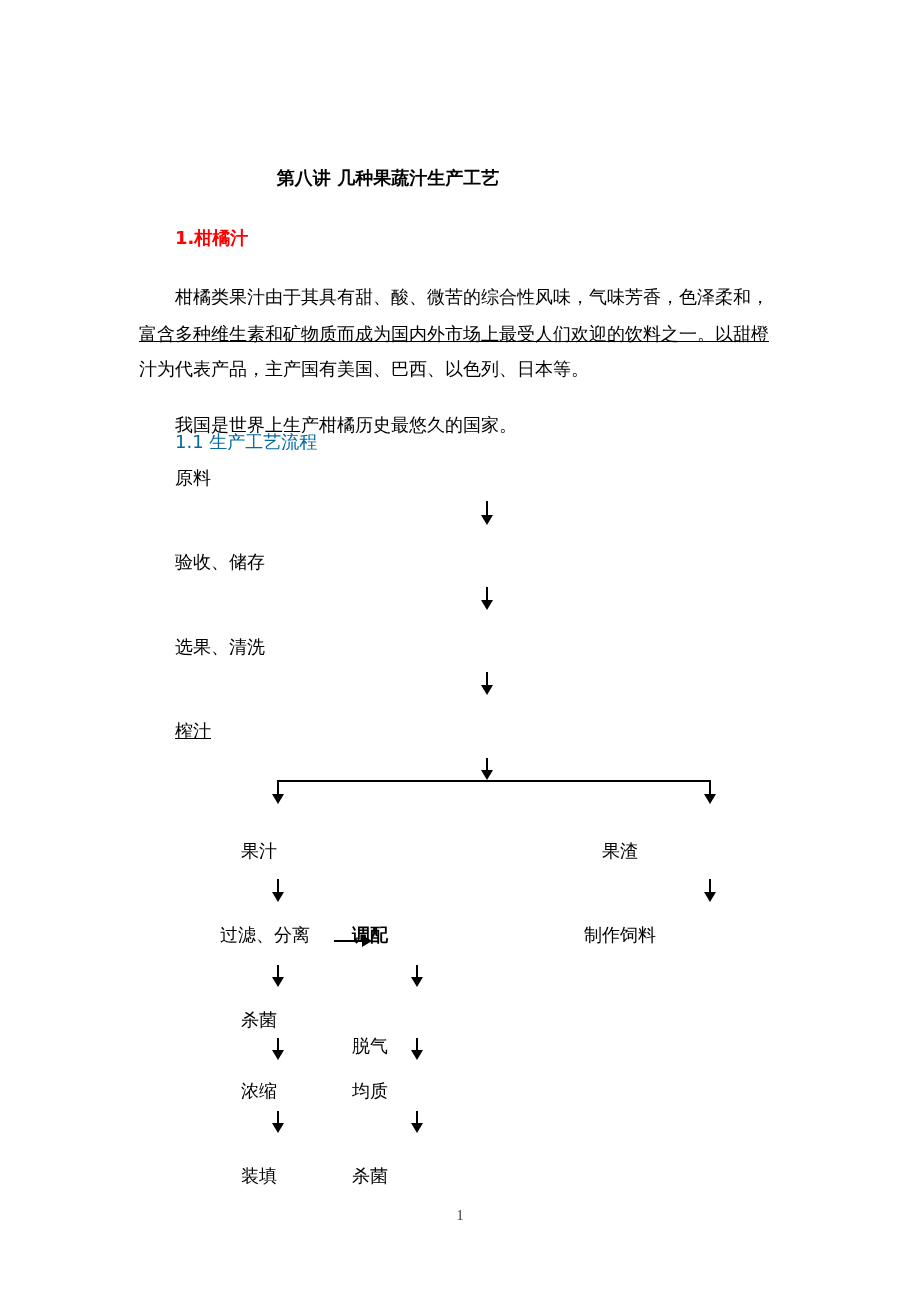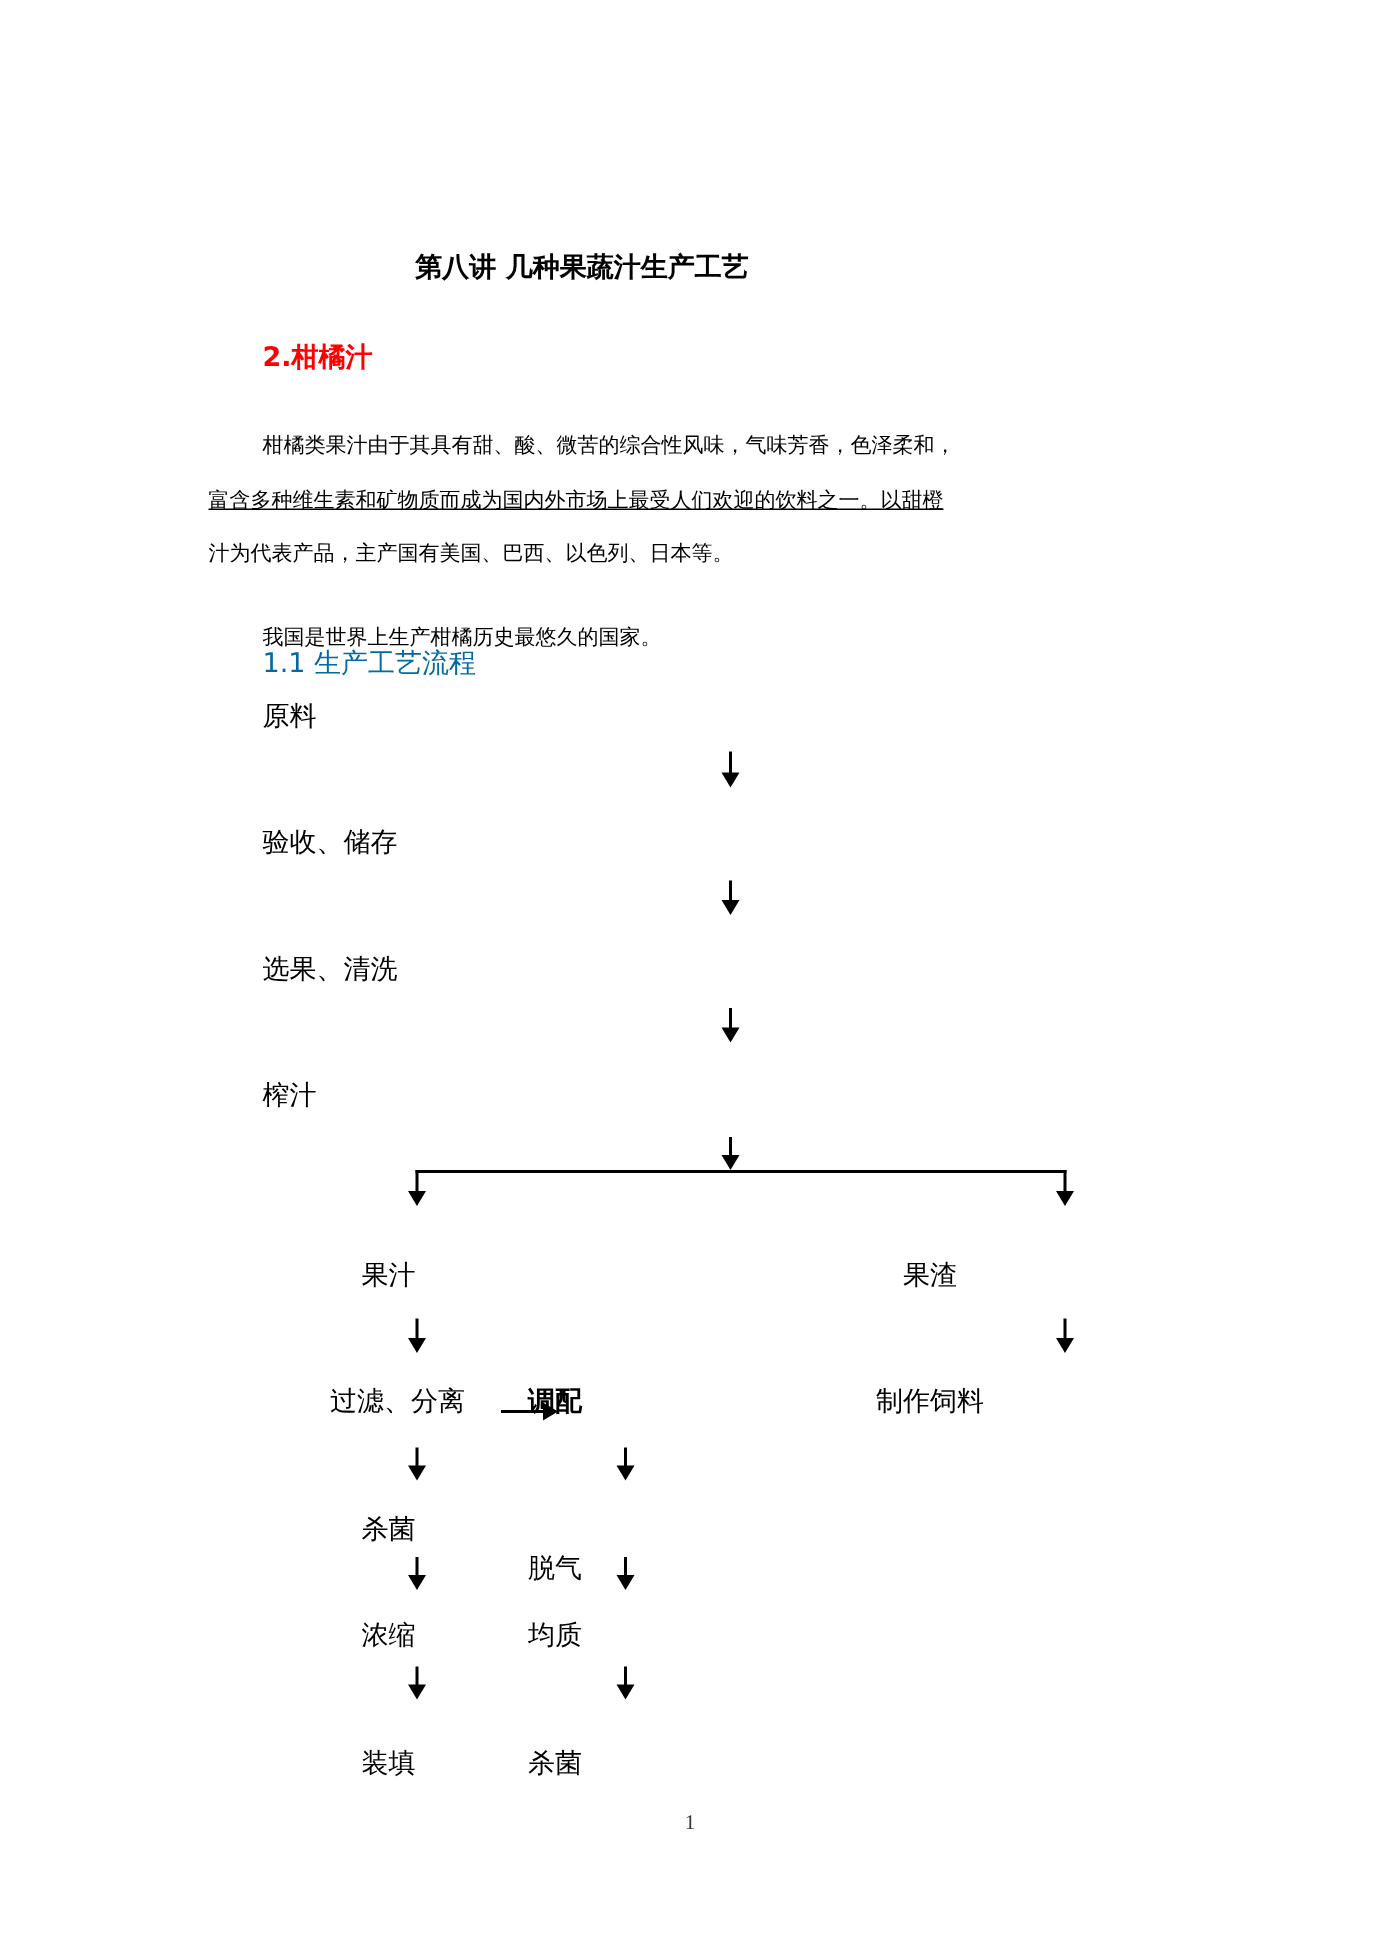--- a/index.html
+++ b/index.html
@@ -2,59 +2,59 @@
 <html><head>
   <meta charset="utf-8">
   <style>
     html, body { margin: 0; padding: 0; background: #ffffff; }
     body { width: 920px; height: 1302px; position: relative; overflow: hidden;
            font-family: "DejaVu Sans", sans-serif; color: #000; }
     .abs { position: absolute; white-space: nowrap; }
     .title { left: 0; width: 776px; top: 166px; text-align: center; font-size: 18px; font-weight: bold; }
     .h1 { left: 175px; top: 226px; font-size: 18px; color: #ff0000; font-weight: bold; }
     .h2 { left: 175px; top: 430px; font-size: 18px; color: #0369a1; }
-    .para { font-size: 14px; line-height: 18px; }
+    .para { font-size: 18px; line-height: 18px; }
     .node { font-size: 18px; line-height: 20px; }
     .arrow { position: absolute; width: 2px; background: #000; }
     .arrow::after { content: ""; position: absolute; left: -5px; bottom: -8px;
                     border-left: 6px solid transparent; border-right: 6px solid transparent;
                     border-top: 10px solid #000; }
     .hline { position: absolute; height: 2px; background: #000; }
     .harrow { position: absolute; height: 2px; background: #000; }
     .harrow::after { content: ""; position: absolute; right: -8px; top: -5px;
                      border-top: 6px solid transparent; border-bottom: 6px solid transparent;
                      border-left: 10px solid #000; }
     .pagenum { left: 0; width: 920px; top: 1208px; text-align: center; font-size: 14px;
                font-family: "Liberation Serif", serif; color: #333; }
   </style>
 </head>
 <body>
 
 <div>
 
   <div class="abs title">第八讲  几种果蔬汁生产工艺</div>
-  <div class="abs h1">2.柑橘汁</div>
+  <div class="abs h1">1.柑橘汁</div>
 
   <div class="abs para" style="left:175px; top:288px;">柑橘类果汁由于其具有甜、酸、微苦的综合性风味，气味芳香，色泽柔和，</div>
   <div class="abs para" style="left:139px; top:325px;text-decoration:underline;">富含多种维生素和矿物质而成为国内外市场上最受人们欢迎的饮料之一。以甜橙</div>
   <div class="abs para" style="left:139px; top:360px;">汁为代表产品，主产国有美国、巴西、以色列、日本等。</div>
   <div class="abs para" style="left:175px; top:397px;margin-top:19px;">我国是世界上生产柑橘历史最悠久的国家。</div>
 
   <div class="abs h2">1.1  生产工艺流程</div>
 
   <div class="abs node" style="left:175px; top:468px;">原料</div>
   <div class="arrow" style="left:486px; top:501px; height:16px;"></div>
 
   <div class="abs node" style="left:175px; top:552px;">验收、储存</div>
   <div class="arrow" style="left:486px; top:587px; height:15px;"></div>
 
   <div class="abs node" style="left:175px; top:637px;">选果、清洗</div>
   <div class="arrow" style="left:486px; top:672px; height:15px;"></div>
 
-  <div class="abs node" style="left:175px; top:721px;">榨汁</div>
+  <div class="abs node" style="left:175px; top:721px;text-decoration:underline;">榨汁</div>
   <div class="arrow" style="left:486px; top:758px; height:14px;"></div>
 
   <div class="hline" style="left:277px; top:780px; width:434px;"></div>
   <div class="arrow" style="left:277px; top:780px; height:16px;"></div>
   <div class="arrow" style="left:709px; top:780px; height:16px;"></div>
 
   <div class="abs node" style="left:241px; top:841px;">果汁</div>
   <div class="abs node" style="left:602px; top:841px;">果渣</div>
 
   <div class="arrow" style="left:277px; top:879px; height:15px;"></div>

